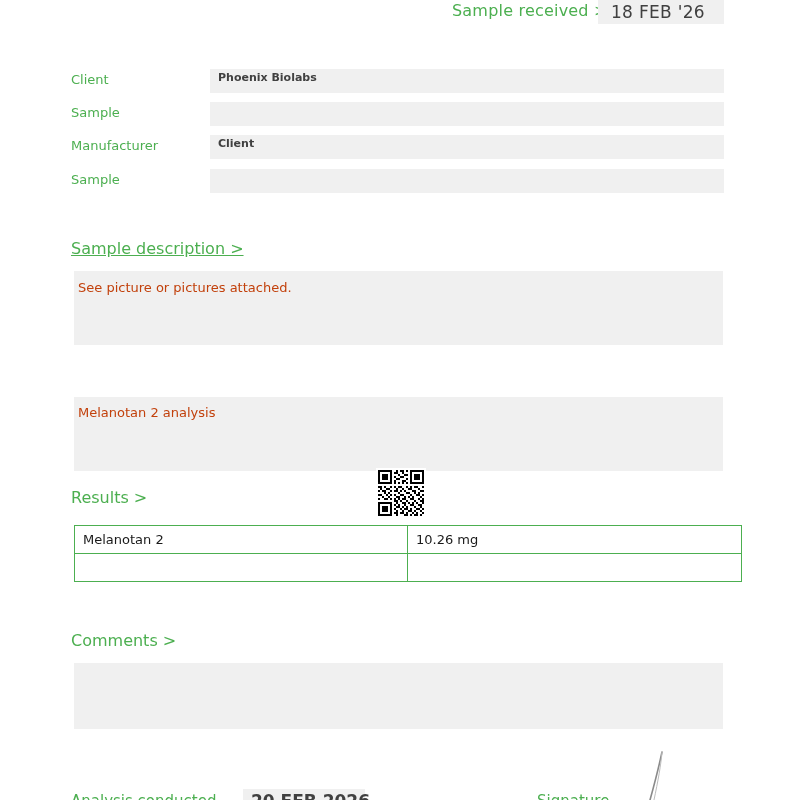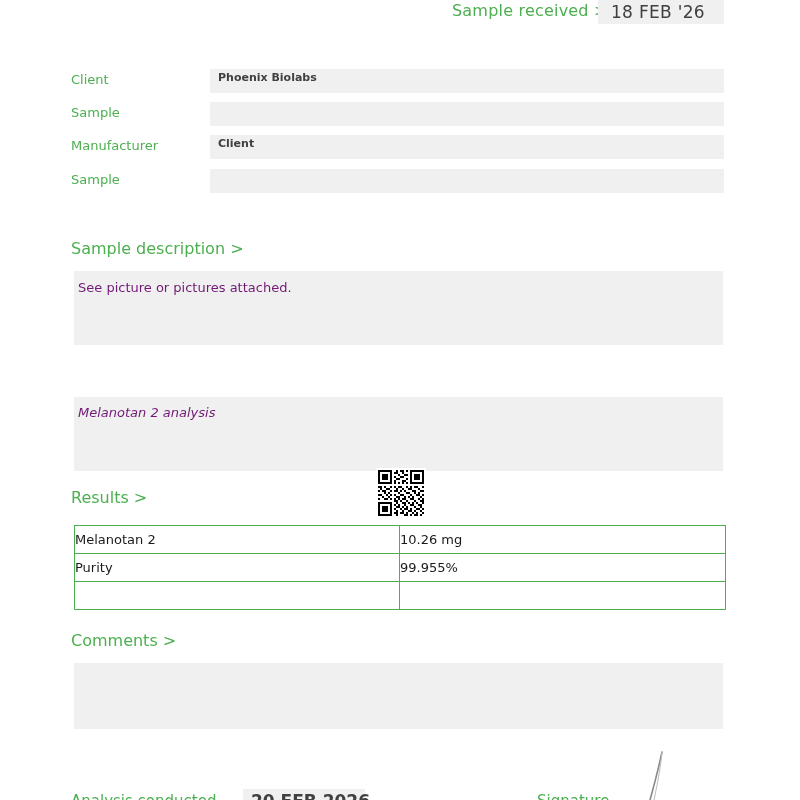--- a/index.html
+++ b/index.html
@@ -91,43 +91,43 @@
   .r4-label { top: 172px; }
   .r4-box   { top: 169px; }
   .r4-value { top: 171px; }
 
   
   .section-head {
     position: absolute;
     left: 71px;
     font-size: 16px;
   }
-  .sec-desc-head    { top: 239px; }
+  .sec-desc-head    { top: 239px; text-decoration: underline; }
   .sec-tests-head   { top: 365px; }
   .sec-results-head { top: 488px; }
   .sec-comments-head{ top: 631px; }
 
   
   .area-box {
     left: 74px;
     width: 649px;
     background: #f0f0f0;
   }
   .desc-box  { top: 271px; height: 74px; }
   .tests-box { top: 397px; height: 74px; }
   .comm-box  { top: 663px; height: 66px; }
 
   .area-text {
     position: absolute;
     left: 78px;
     font-size: 13px;
-    color: #701a75;
+    color: #c2410c;
   }
   .desc-text  { top: 280px; }
-  .tests-text { top: 405px; font-style: italic; }
+  .tests-text { top: 405px; }
 
   
   .qr {
     position: absolute;
     left: 370px;
     top: 468px;
     width: 62px;
     height: 50px;
   }
   .qr svg { display: block; width: 62px; height: 50px; }
@@ -137,21 +137,21 @@
     position: absolute;
     left: 74px;
     top: 525px;
     width: 649px;
     border-collapse: collapse;
     table-layout: fixed;
   }
   .results-table td {
     border: 1px solid #4caf50;
     height: 27px;
-    padding: 0 0 0 0;
+    padding: 0 0 0 8px;
     font-size: 13px;
     color: #1a1a1a;
     vertical-align: middle;
   }
   .results-table td.col-name { width: 324px; }
   .results-table td.col-val  { width: 325px; }
 
   
   .foot-label {
     position: absolute;
@@ -357,24 +357,20 @@
     </svg>
   </div>
 
   <table class="results-table">
     <tbody>
       <tr>
         <td class="col-name">Melanotan 2</td>
         <td class="col-val">10.26 mg</td>
       </tr>
       <tr>
-        <td class="col-name">Purity</td>
-        <td class="col-val">99.955%</td>
-      </tr>
-      <tr>
         <td class="col-name"></td>
         <td class="col-val"></td>
       </tr>
     </tbody>
   </table>
 
   <div class="section-head sec-comments-head green-label">Comments &gt;</div>
   <div class="field-box area-box comm-box"></div>
 
   <div class="foot-label foot-analysis-label green-label">Analysis conducted</div>

